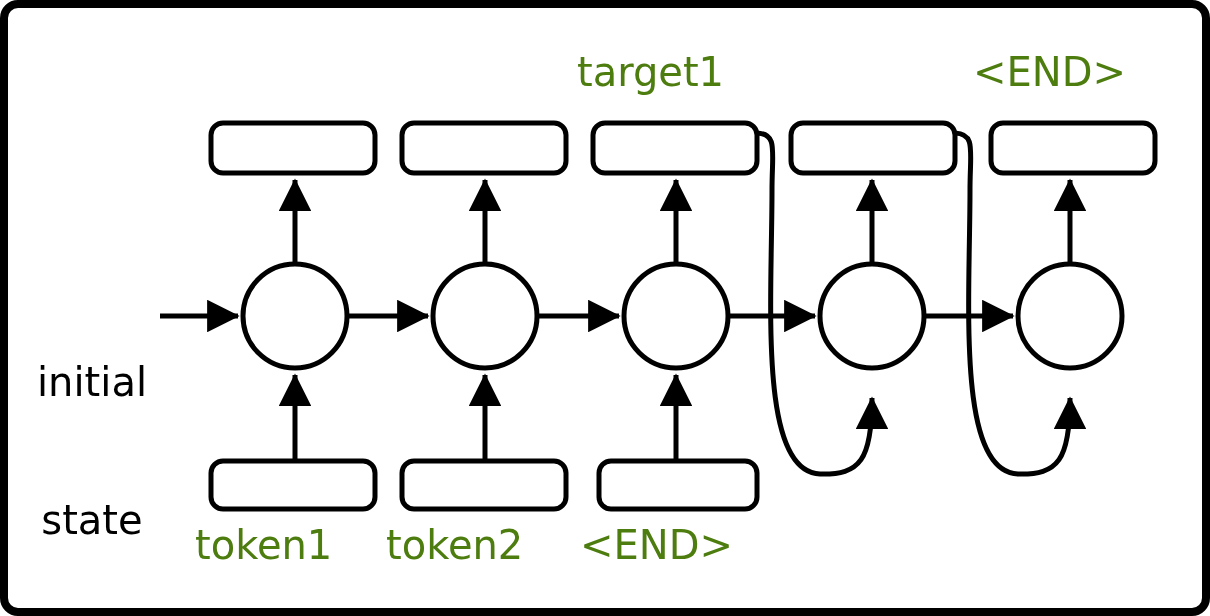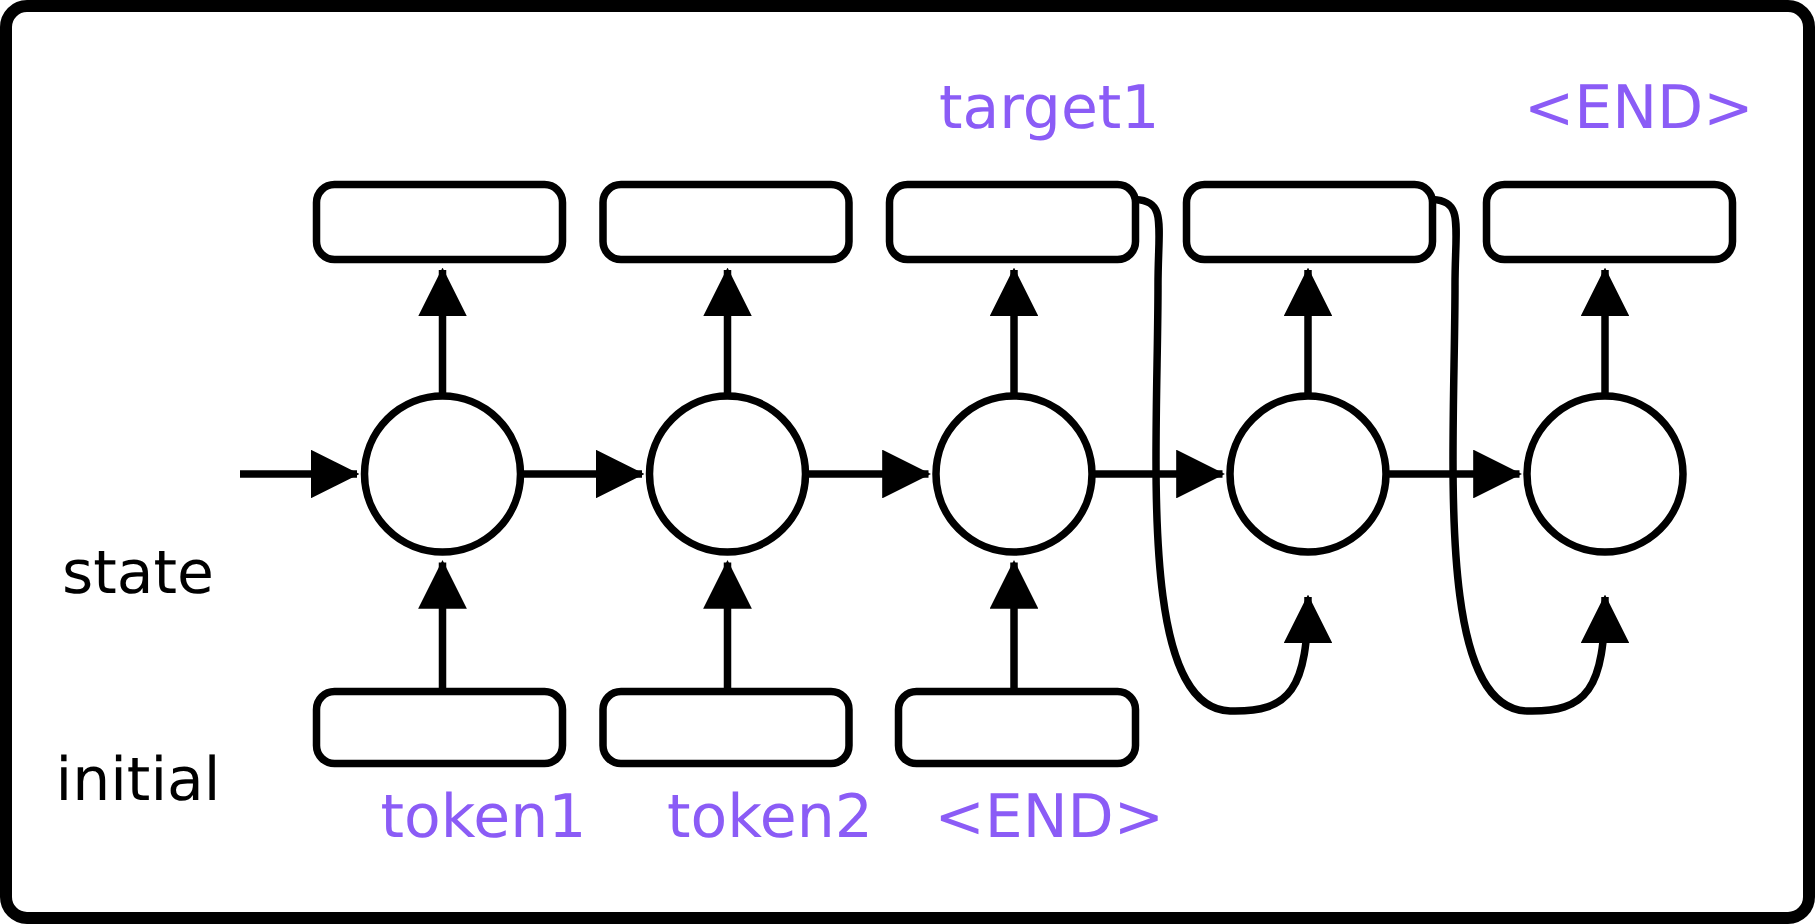--- a/index.html
+++ b/index.html
@@ -26,22 +26,22 @@
   }
   #diagram-svg {
     position: absolute;
     left: 0; top: 0;
   }
   .node-label {
     position: absolute;
     font-family: "DejaVu Sans", sans-serif;
     font-size: 40px;
     line-height: 44px;
-    color: #8b5cf6;
-    text-align: right;
+    color: #4d7c0f;
+    text-align: left;
     white-space: pre;
     user-select: none;
   }
   .initial-state-label {
     position: absolute;
     font-family: "DejaVu Sans", sans-serif;
     font-size: 40px;
     line-height: 46px;
     color: #000000;
     text-align: center;
@@ -103,22 +103,22 @@
              C 860 475, 872 460, 872 398" fill="none" stroke="#000000" stroke-width="5" marker-end="url(#arrow)"></path>
     <path d="M 955 133
              C 976 134, 970 150, 970 190
              C 970 300, 956 472, 1018 474
              C 1058 475, 1070 460, 1070 398" fill="none" stroke="#000000" stroke-width="5" marker-end="url(#arrow)"></path>
   </svg>
 
   <div id="frame-border"></div>
 
   <div class="initial-state-label" style="left:26px; top:267px; width:132px;">
+    <div>initial</div>
     <div>state</div>
-    <div>initial</div>
   </div>
 
   <div class="node-label" style="left:195px; top:50px; width:196px;"></div>
   <div class="node-label" style="left:386px; top:50px; width:196px;"></div>
   <div class="node-label" style="left:577px; top:50px; width:196px;">target1</div>
   <div class="node-label" style="left:973px; top:50px; width:196px;">&lt;END&gt;</div>
 
   <div class="node-label" style="left:195px; top:523px; width:196px;">token1</div>
   <div class="node-label" style="left:386px; top:523px; width:196px;">token2</div>
   <div class="node-label" style="left:580px; top:523px; width:196px;">&lt;END&gt;</div>

